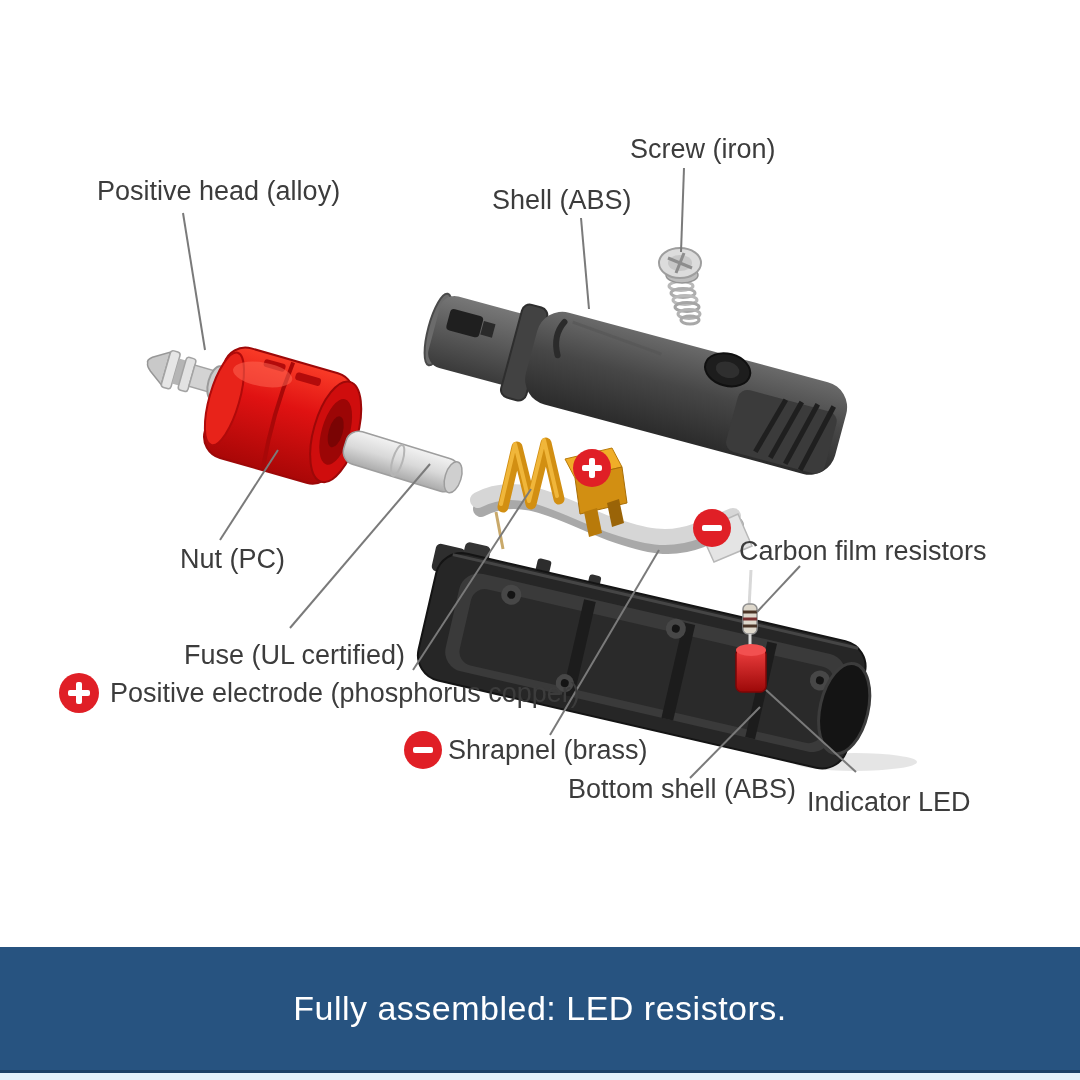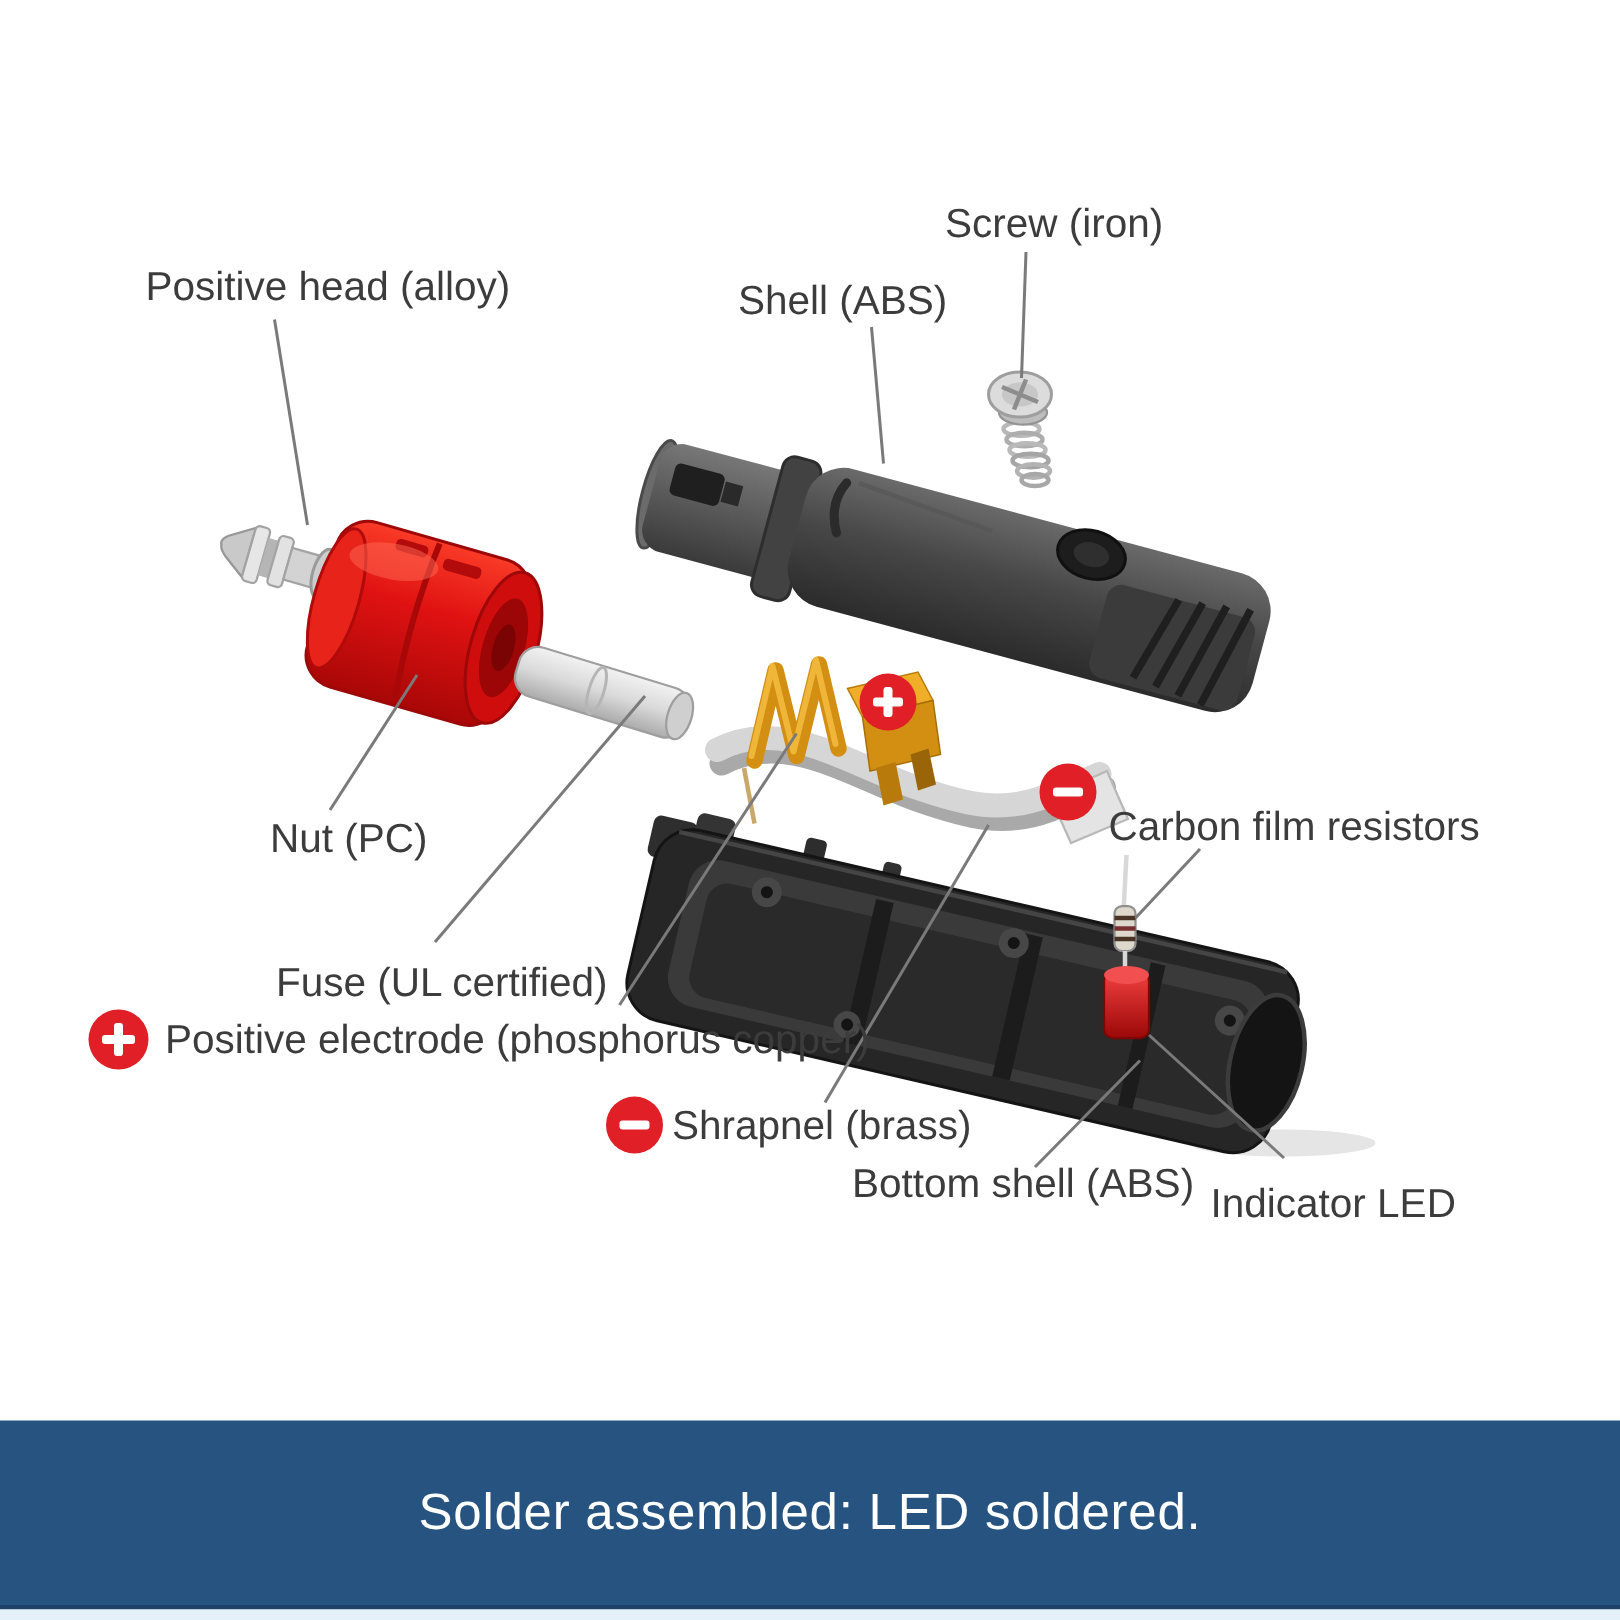--- a/index.html
+++ b/index.html
@@ -194,18 +194,18 @@
   <text x="180" y="568">Nut (PC)</text>
   <text x="184" y="664">Fuse (UL certified)</text>
   <text x="110" y="702">Positive electrode (phosphorus copper)</text>
   <text x="448" y="759">Shrapnel (brass)</text>
   <text x="739" y="560">Carbon film resistors</text>
   <text x="568" y="798">Bottom shell (ABS)</text>
   <text x="807" y="811">Indicator LED</text>
 </svg>
 
 <div class="banner">
-  <p>Solder assembled: LED soldered.</p>
+  <p>Fully assembled: LED resistors.</p>
 </div>
 <div class="banner-border"></div>
 <div class="banner-strip"></div>
 
 </div>
 
 </body></html>

